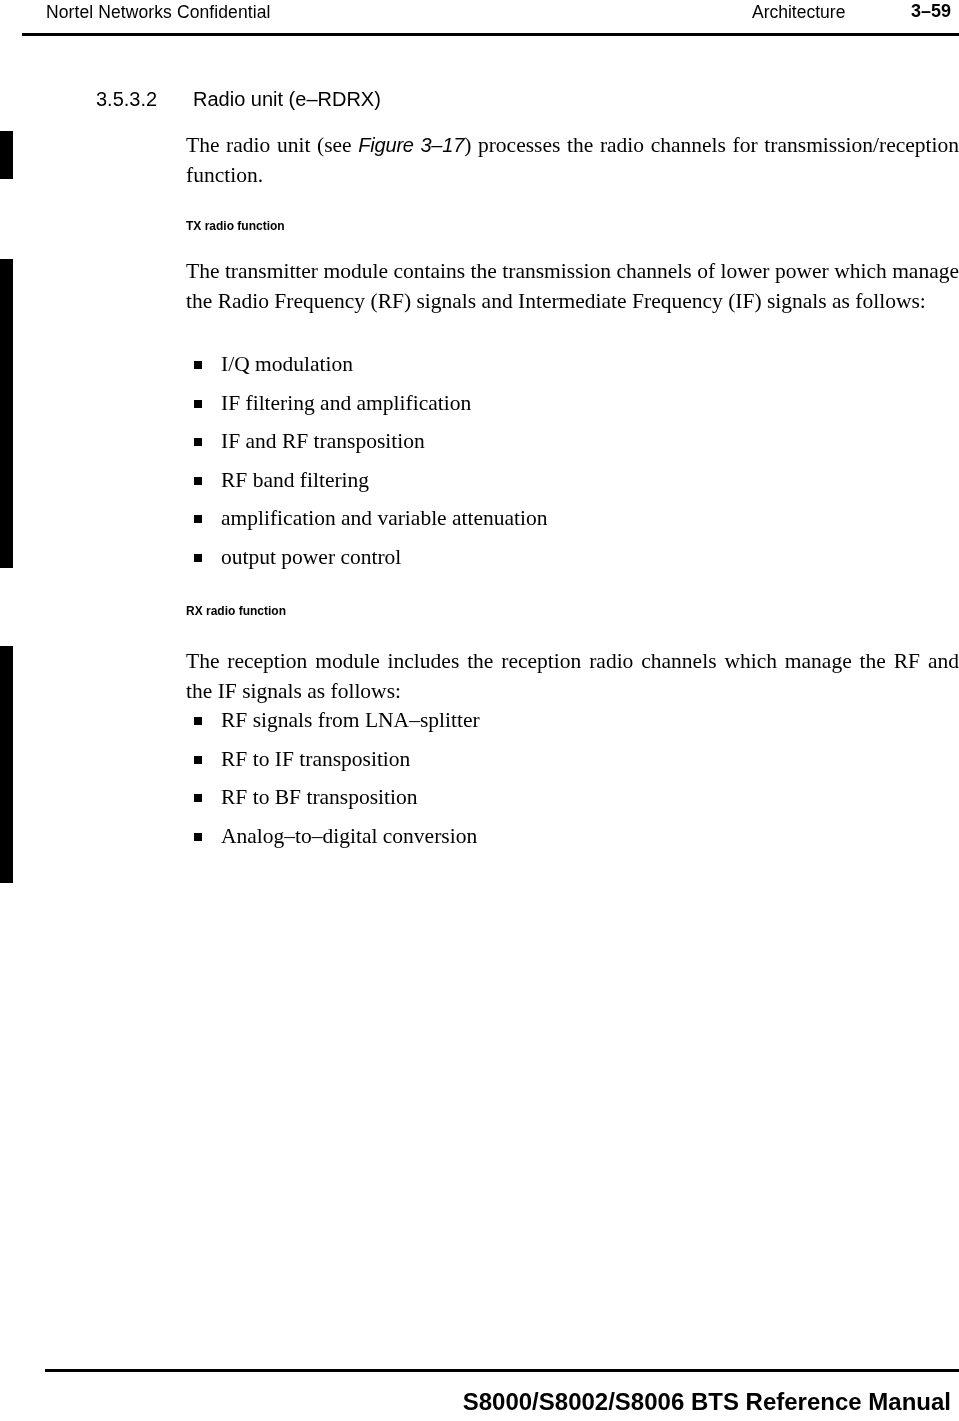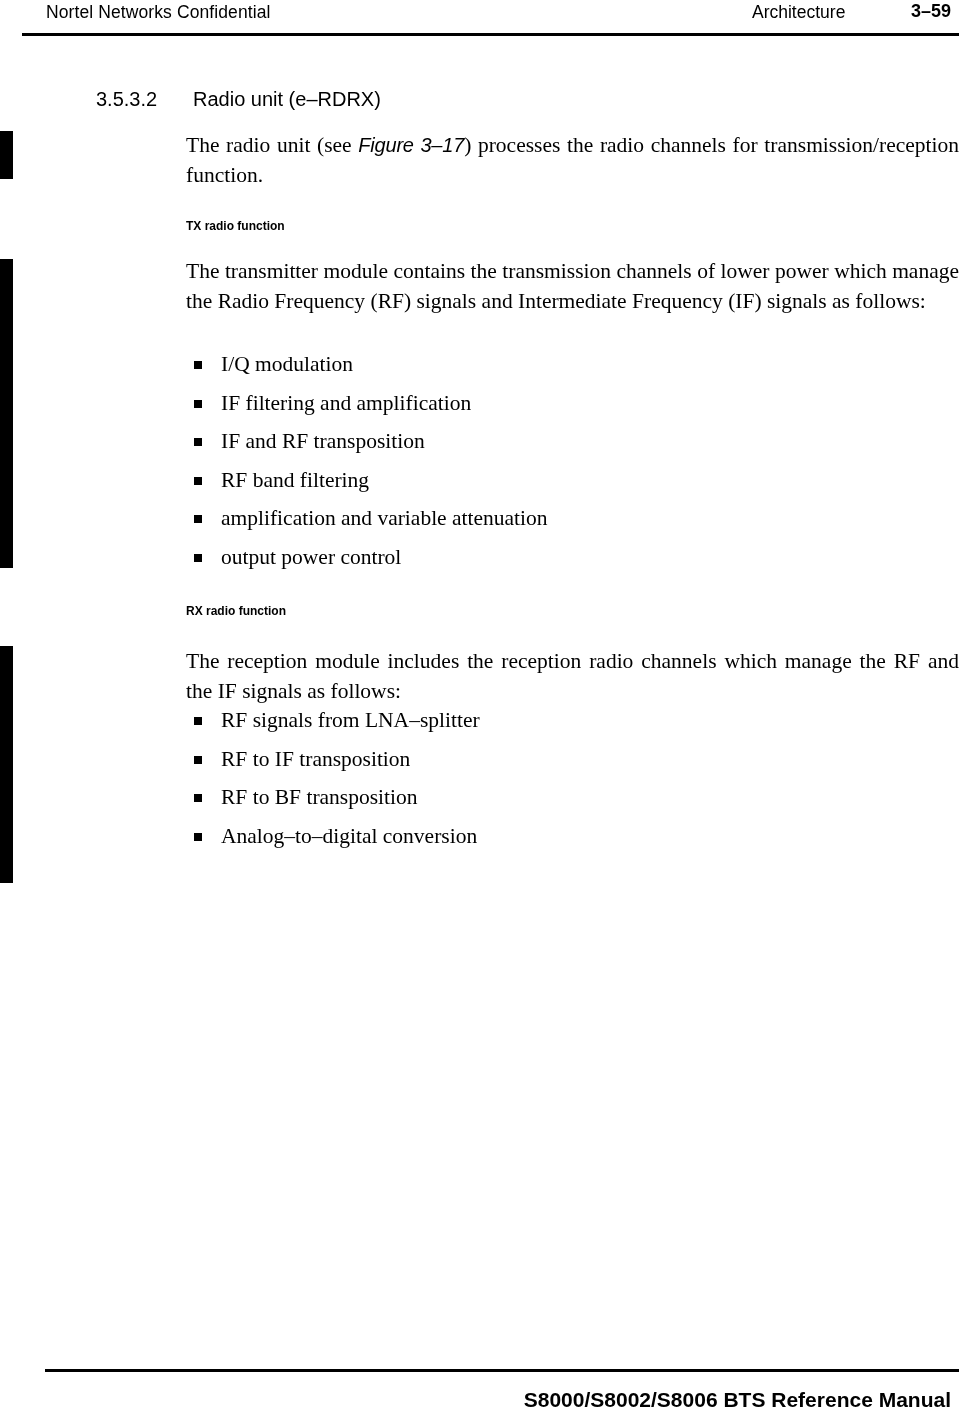--- a/index.html
+++ b/index.html
@@ -163,21 +163,21 @@
     top: 1369px;
     width: 914px;
     height: 3px;
     background: #000000;
   }
   .footer-text {
     position: absolute;
     right: 8px;
     top: 1388px;
     font-family: "Liberation Sans", "DejaVu Sans", sans-serif;
-    font-size: 21px;
+    font-size: 24px;
     font-weight: 700;
     white-space: nowrap;
   }
 </style>
 </head>
 <body>
 
 <div class="page">
 
   <div class="header">

